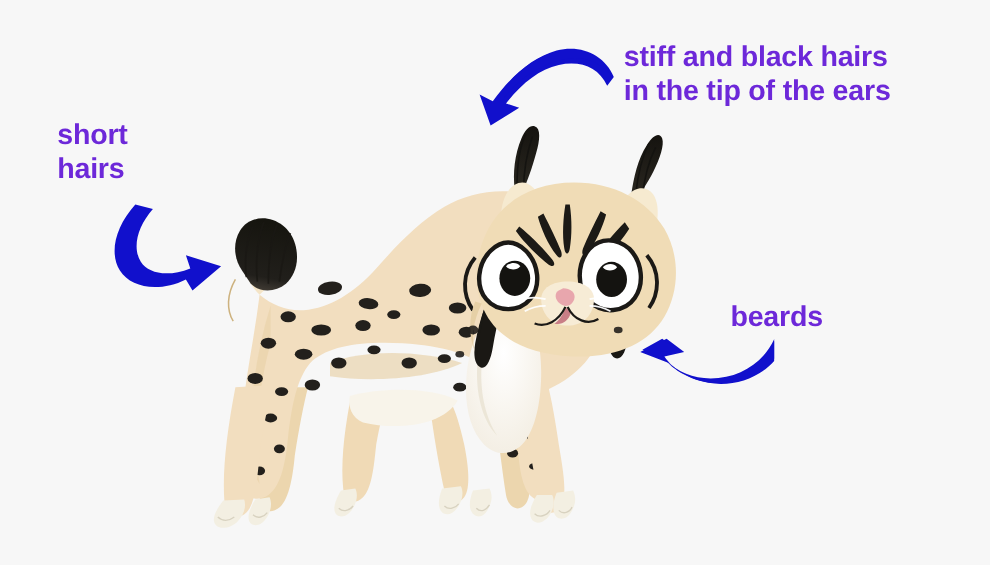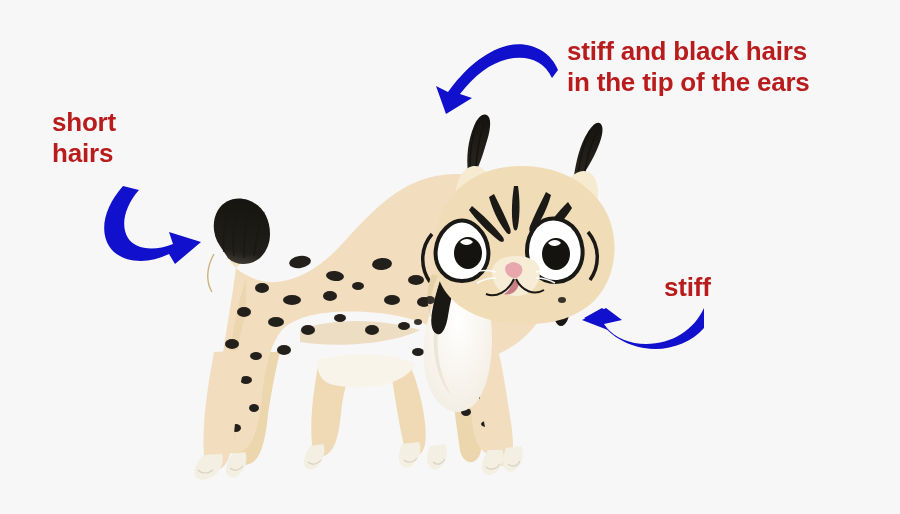--- a/index.html
+++ b/index.html
@@ -7,21 +7,21 @@
     width:900px;height:514px;
     background:#f7f7f7;
     font-family:"Liberation Sans", sans-serif;
     overflow:hidden;
     position:relative;
   }
   #stage{position:relative;width:900px;height:514px;}
   #art{position:absolute;left:0;top:0;width:900px;height:514px;}
   .anno{
     position:absolute;
-    color:#b91c1c;
+    color:#6d28d9;
     font-weight:bold;
     font-size:26px;
     line-height:1.2;
     white-space:pre;
     letter-spacing:-0.2px;
   }
   #lbl-ears{left:567px;top:36px;}
   #lbl-tail{left:52px;top:107px;}
   #lbl-beards{left:664px;top:272px;}
   .arrowbox{position:absolute;}
@@ -290,21 +290,21 @@
              C10,22 4,46 14,62
              C24,78 50,82 74,70
              L80,80
              L106,58
              L74,48
              L78,60
              C58,68 40,65 33,54
              C25,41 30,22 44,6 Z" fill="#1110cc"></path>
   </svg>
 
-  <div class="anno" id="lbl-beards">stiff</div>
+  <div class="anno" id="lbl-beards">beards</div>
 
   <svg class="arrowbox" id="arr-beards" viewBox="0 0 122 48">
     <path d="M122,6
              L122,22
              C110,38 88,46 66,44
              C46,42 30,32 22,20
              L40,16
              L24,4
              L0,16
              L26,26

